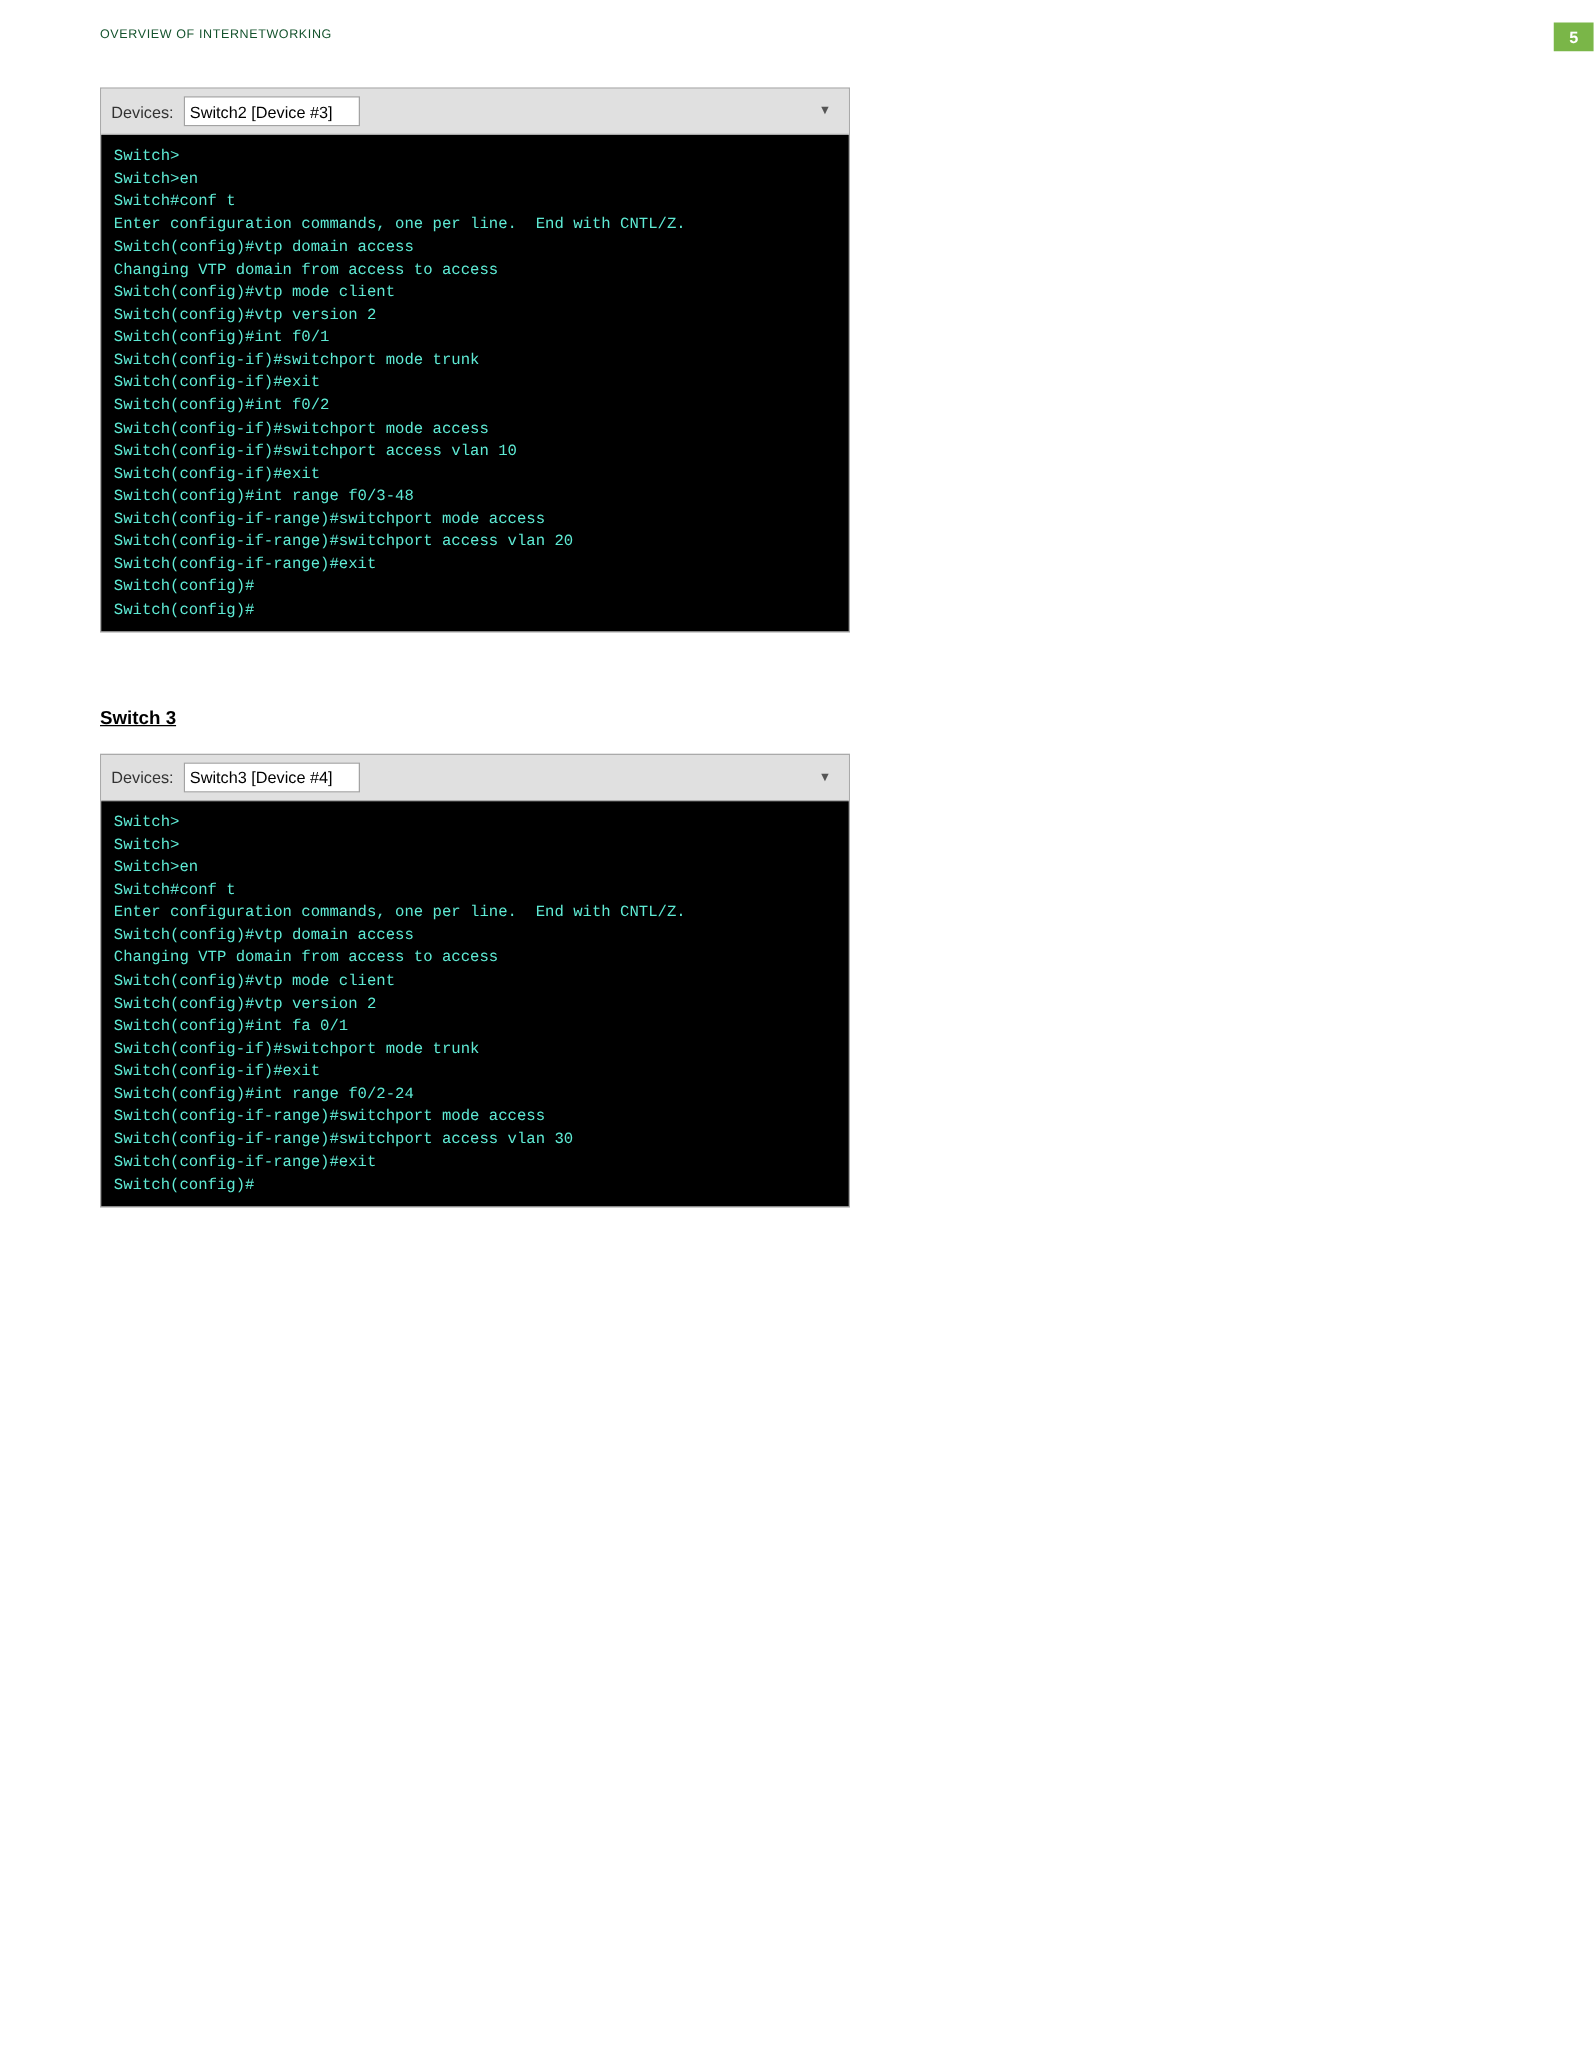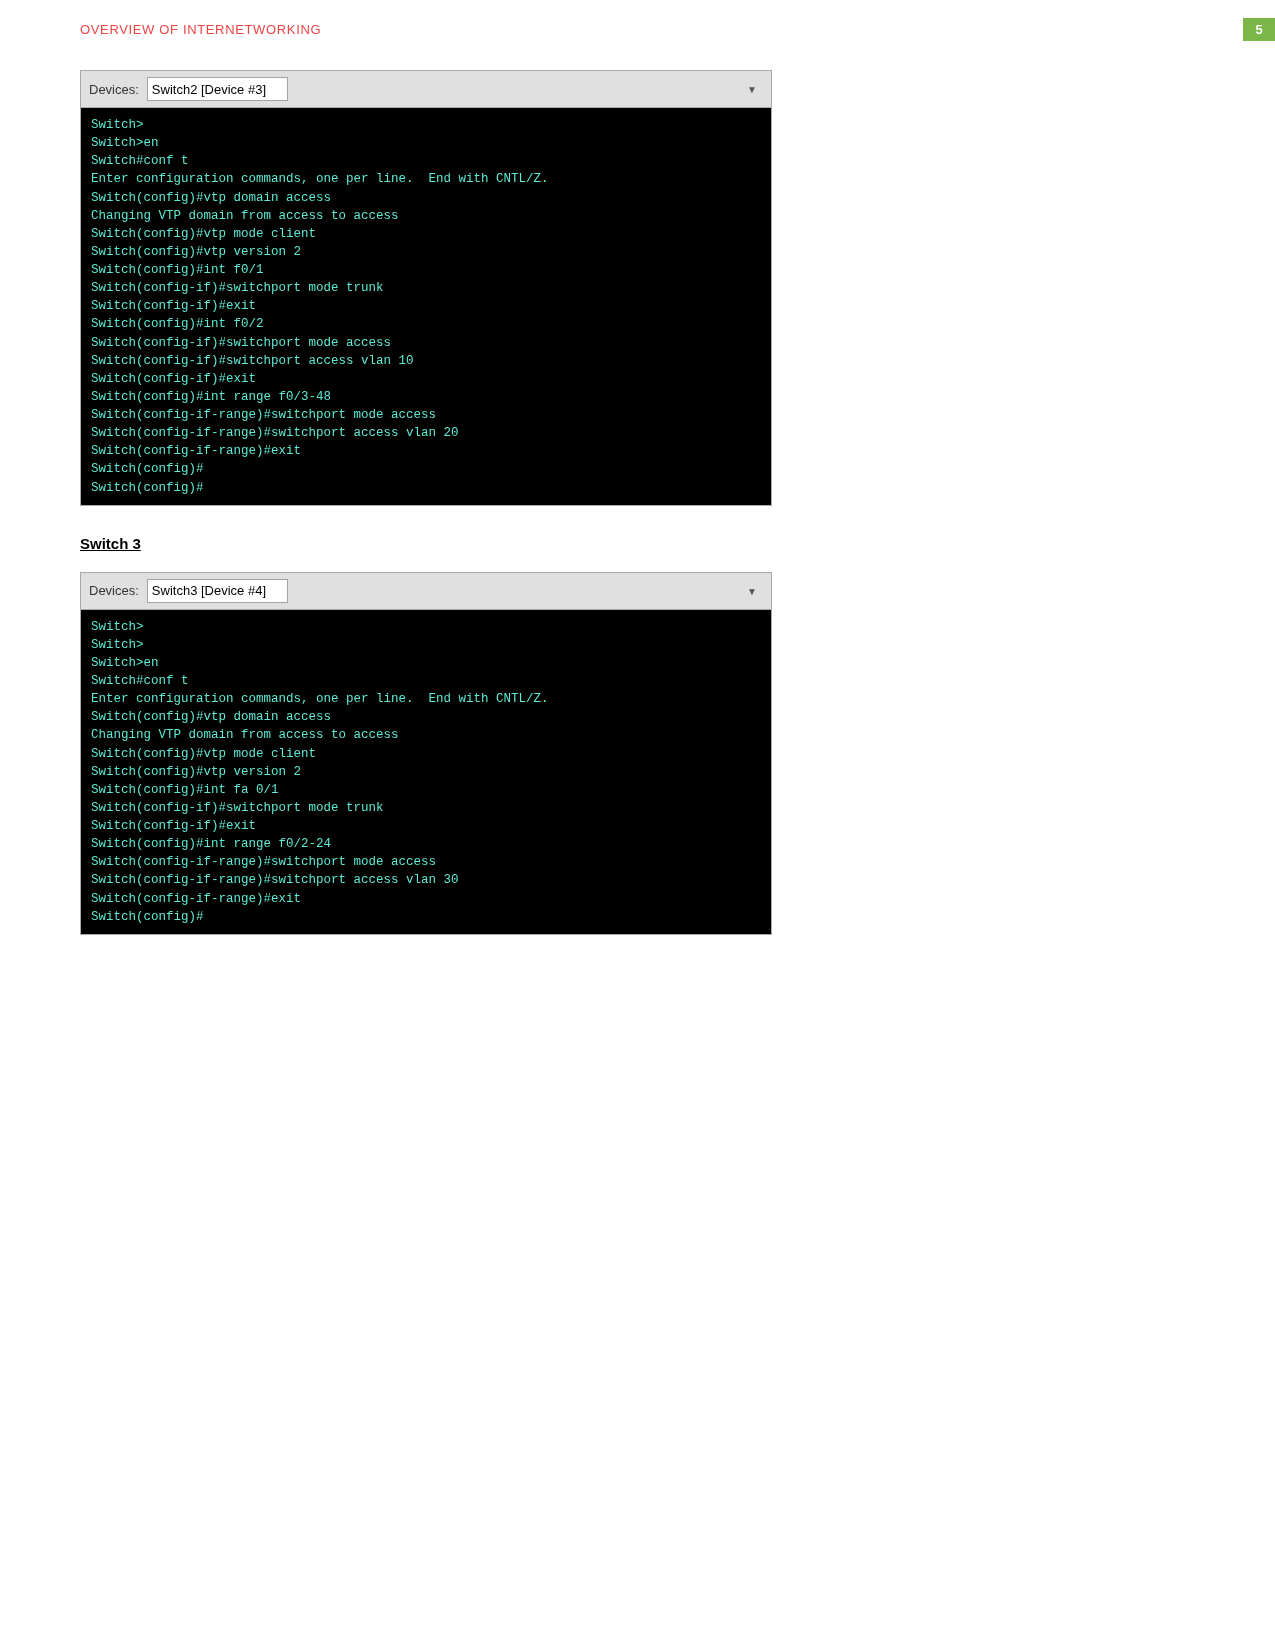--- a/index.html
+++ b/index.html
@@ -27,32 +27,32 @@
       font-weight: bold;
       padding: 4px 10px;
       min-width: 32px;
       text-align: center;
     }
 
     .page-header {
       position: absolute;
       top: 22px;
       left: 80px;
-      font-size: 13px;
+      font-size: 10px;
       font-weight: normal;
       letter-spacing: 0.05em;
-      color: #ef4444;
+      color: #14532d;
       font-family: Arial, sans-serif;
     }
 
     .content-area {
       position: absolute;
       top: 70px;
       left: 80px;
-      width: 692px;
+      width: 600px;
     }
 
     .device-panel {
       border: 1px solid #aaa;
       background: #e8e8e8;
       margin-bottom: 0;
     }
 
     .device-panel-header {
       display: flex;
@@ -113,21 +113,21 @@
 
     .terminal .line {
       display: block;
     }
 
     .section-title {
       font-size: 15px;
       font-weight: bold;
       color: #000;
       text-decoration: underline;
-      margin: 29px 0 20px 0;
+      margin: 60px 0 20px 0;
       font-family: Arial, sans-serif;
     }
   </style>
 </head>
 <body>
 
 <div class="page-number-tab">5</div>
 
 <div class="page-header">OVERVIEW OF INTERNETWORKING</div>
 

